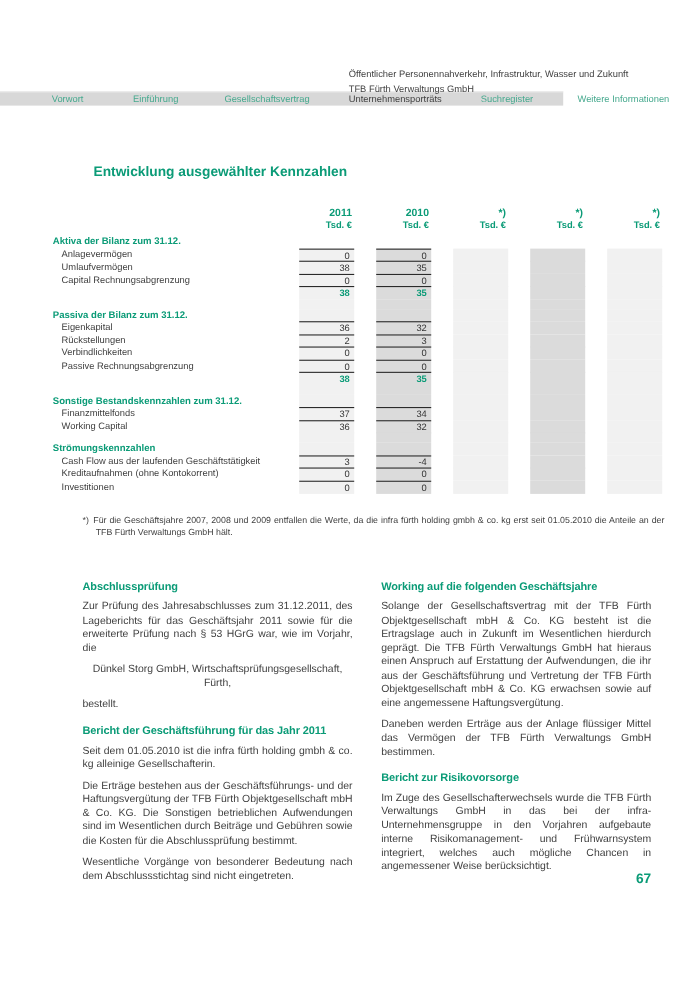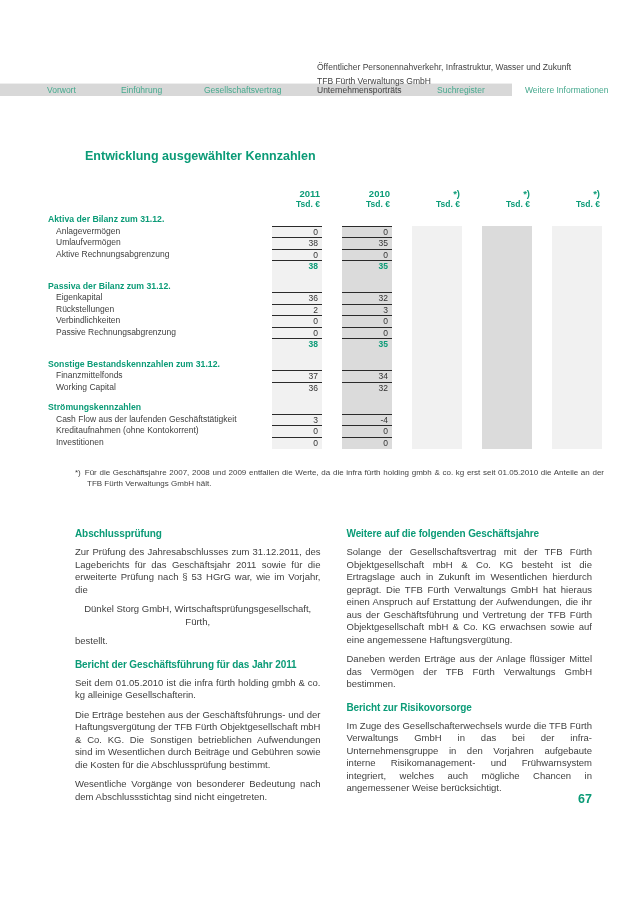--- a/index.html
+++ b/index.html
@@ -136,21 +136,21 @@
         </div>
         <div class="t-row data">
           <div class="t-label">Umlaufvermögen</div>
           <div class="t-cell light lined">38</div>
           <div class="t-cell dark lined">35</div>
           <div class="t-cell light"></div>
           <div class="t-cell dark"></div>
           <div class="t-cell light"></div>
         </div>
         <div class="t-row data">
-          <div class="t-label">Aktive Rechnungsabgrenzung</div>
+          <div class="t-label">Capital Rechnungsabgrenzung</div>
           <div class="t-cell light lined">0</div>
           <div class="t-cell dark lined">0</div>
           <div class="t-cell light"></div>
           <div class="t-cell dark"></div>
           <div class="t-cell light"></div>
         </div>
         <div class="t-row sum">
           <div class="t-label"></div>
           <div class="t-cell light lined sum">38</div>
           <div class="t-cell dark lined sum">35</div>
@@ -297,21 +297,21 @@
         <p class="b-para">Zur Prüfung des Jahresabschlusses zum 31.12.2011, des Lageberichts für das Geschäftsjahr 2011 sowie für die erweiterte Prüfung nach § 53 HGrG war, wie im Vorjahr, die</p>
         <div class="b-center">Dünkel Storg GmbH, Wirtschaftsprüfungsgesellschaft,</div>
         <div class="b-center">Fürth,</div>
         <p class="b-para">bestellt.</p>
         <div class="b-head">Bericht der Geschäftsführung für das Jahr 2011</div>
         <p class="b-para">Seit dem 01.05.2010 ist die infra fürth holding gmbh &amp; co. kg alleinige Gesellschafterin.</p>
         <p class="b-para">Die Erträge bestehen aus der Geschäftsführungs- und der Haftungsvergütung der TFB Fürth Objektgesellschaft mbH &amp; Co. KG. Die Sonstigen betrieblichen Aufwendungen sind im Wesentlichen durch Beiträge und Gebühren sowie die Kosten für die Abschlussprüfung bestimmt.</p>
         <p class="b-para">Wesentliche Vorgänge von besonderer Bedeutung nach dem Abschlussstichtag sind nicht eingetreten.</p>
       </div>
     <div class="col" id="col-right">
-        <div class="b-head">Weitere auf die folgenden Geschäftsjahre</div>
+        <div class="b-head">Working auf die folgenden Geschäftsjahre</div>
         <p class="b-para">Solange der Gesellschaftsvertrag mit der TFB Fürth Objektgesellschaft mbH &amp; Co. KG besteht ist die Ertragslage auch in Zukunft im Wesentlichen hierdurch geprägt. Die TFB Fürth Verwaltungs GmbH hat hieraus einen Anspruch auf Erstattung der Aufwendungen, die ihr aus der Geschäftsführung und Vertretung der TFB Fürth Objektgesellschaft mbH &amp; Co. KG erwachsen sowie auf eine angemessene Haftungsvergütung.</p>
         <p class="b-para">Daneben werden Erträge aus der Anlage flüssiger Mittel das Vermögen der TFB Fürth Verwaltungs GmbH bestimmen.</p>
         <div class="b-head">Bericht zur Risikovorsorge</div>
         <p class="b-para">Im Zuge des Gesellschafterwechsels wurde die TFB Fürth Verwaltungs GmbH in das bei der infra-Unternehmensgruppe in den Vorjahren aufgebaute interne Risikomanagement- und Frühwarnsystem integriert, welches auch mögliche Chancen in angemessener Weise berücksichtigt.</p>
       </div>
   </div>
 
   <div class="pagenum">67</div>
 
 </div>

